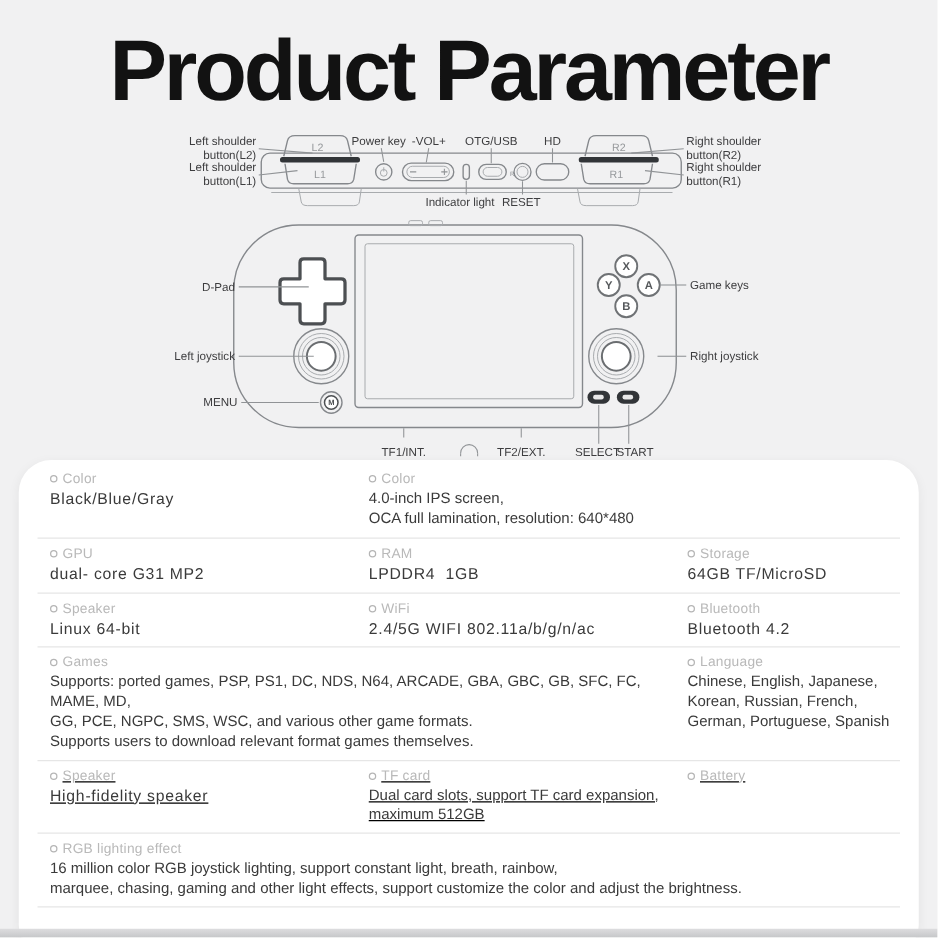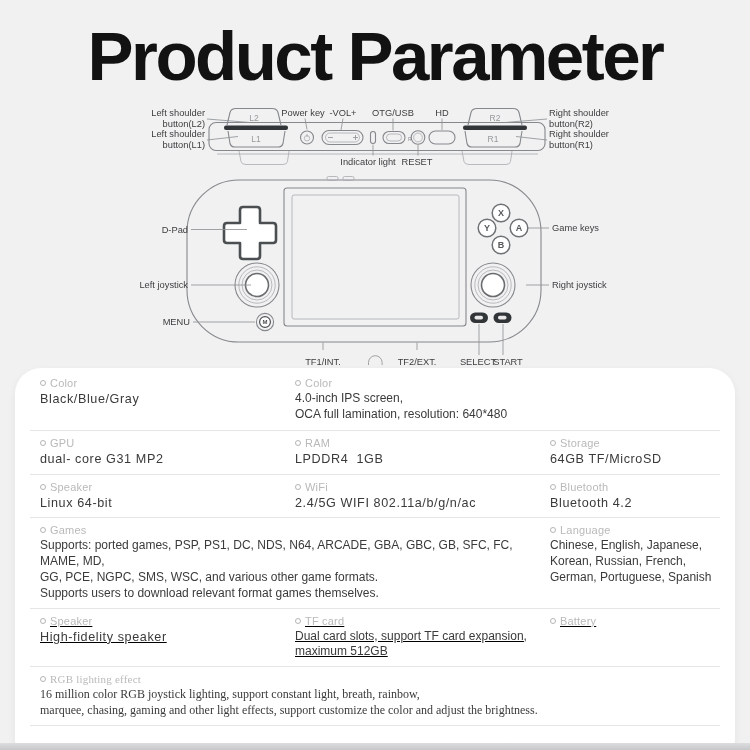--- a/index.html
+++ b/index.html
@@ -32,21 +32,21 @@
     box-shadow:0 3px 9px rgba(0,0,0,0.06);
     overflow:hidden;
   }
   .rows{margin:0 15px;}
   .row{display:grid;padding:6px 0 6px;border-top:1px solid #e6e6e6;box-sizing:border-box;}
   .row:first-child{border-top:none;padding-top:9px;}
   .cols3{grid-template-columns:255px 255px 1fr;}
   .colsg{grid-template-columns:510px 1fr;}
   .cols1{grid-template-columns:1fr;}
   .r0{min-height:62px;} .r1{min-height:36px;} .r2{min-height:38px;}
-  .r3{min-height:60px;} .r4{min-height:54px;text-decoration:underline;} .r5{min-height:52px;font-family:Liberation Serif, serif;} .r6{min-height:64px;}
+  .r3{min-height:60px;} .r4{min-height:54px;text-decoration:underline;} .r5{min-height:52px;} .r6{min-height:64px;}
   .cell{padding-left:10px;padding-right:6px;}
   .lab{display:flex;align-items:center;gap:4px;font-size:11px;color:#b9b9b9;letter-spacing:.2px;margin-bottom:2px;}
   .bullet{width:4px;height:4px;border:1px solid #b5b5b5;border-radius:50%;display:inline-block;flex:0 0 auto;}
   .val{font-size:12px;color:#3a3a3a;line-height:1.32;white-space:pre-wrap;}
   .sp .val{font-size:12.6px;letter-spacing:.6px;}
   .bottom-strip{
     position:absolute;left:0;top:743px;width:750px;height:7px;
     background:linear-gradient(#dddddf,#c6c7c9);
   }
 </style>

